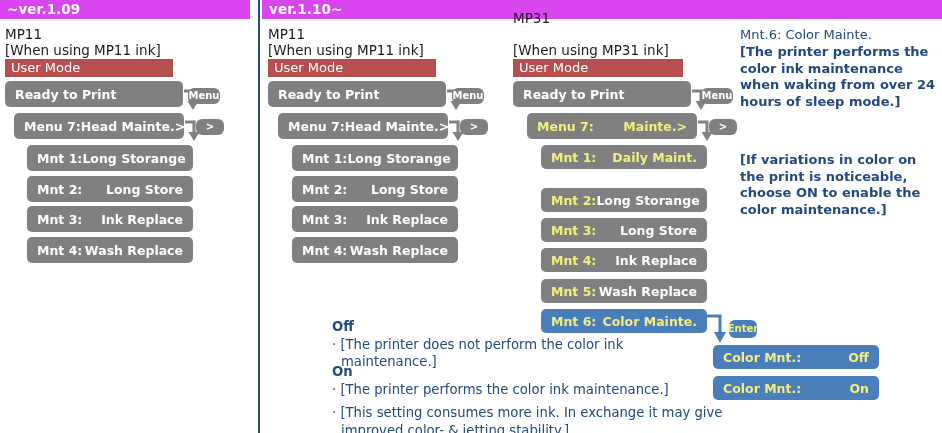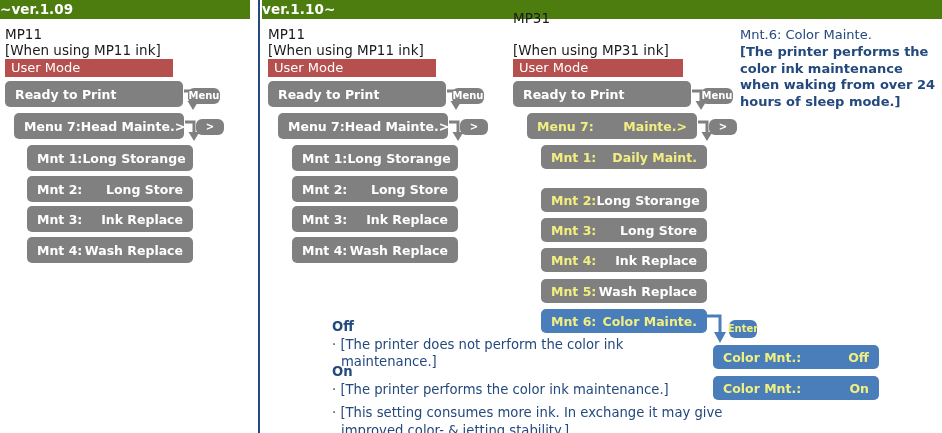--- a/index.html
+++ b/index.html
@@ -8,25 +8,26 @@
     width: 942px; height: 433px;
     background: #ffffff;
     font-family: "DejaVu Sans", "Liberation Sans", sans-serif;
     overflow: hidden;
   }
   #stage { position: relative; width: 942px; height: 433px; }
 
   
   .verbar {
     position: absolute;
-    background: #4d7c0f;
+    background: #d946ef;
     color: #ffffff;
     font-size: 13.5px;
     font-weight: bold;
     line-height: 19px;
+    padding-left: 7px;
     letter-spacing: .1px;
   }
   #verbar-left  { left: 0;   top: 0; width: 250px; height: 19px; }
   #verbar-right { left: 262px; top: 0; width: 680px; height: 19px; }
 
   
   .divider {
     position: absolute;
     top: 0; height: 433px;
     width: 2px; background: #24497d;
@@ -303,20 +304,21 @@
     <span class="lbl">Color Mnt.:</span>
     <span class="val">Off</span>
   </div>
   <div class="lcdrow lcd-blue" style="left:713px; top:376px; width:166px; height:24px;">
     <span class="lbl">Color Mnt.:</span>
     <span class="val">On</span>
   </div>
 
   <div class="note note-title" style="left:740px; top:27px; width:200px;">Mnt.6: Color Mainte.</div>
   <div class="note note-body" style="left:740px; top:44px; width:202px;">[The printer performs the color ink maintenance when waking from over 24 hours of sleep mode.]</div>
+  <div class="note note-body" style="left:740px; top:152px; width:202px;">[If variations in color on the print is noticeable, choose ON to enable the color maintenance.]</div>
 
   <div class="blknote" style="left:332px; top:318px; width:380px;">
     <span class="hd">Off</span>
     <span class="ln indent">· [The printer does not perform the color ink maintenance.]</span>
   </div>
 
   <div class="blknote" style="left:332px; top:363px; width:390px;">
     <span class="hd">On</span>
     <span class="ln indent">· [The printer performs the color ink maintenance.]</span>
   </div>

